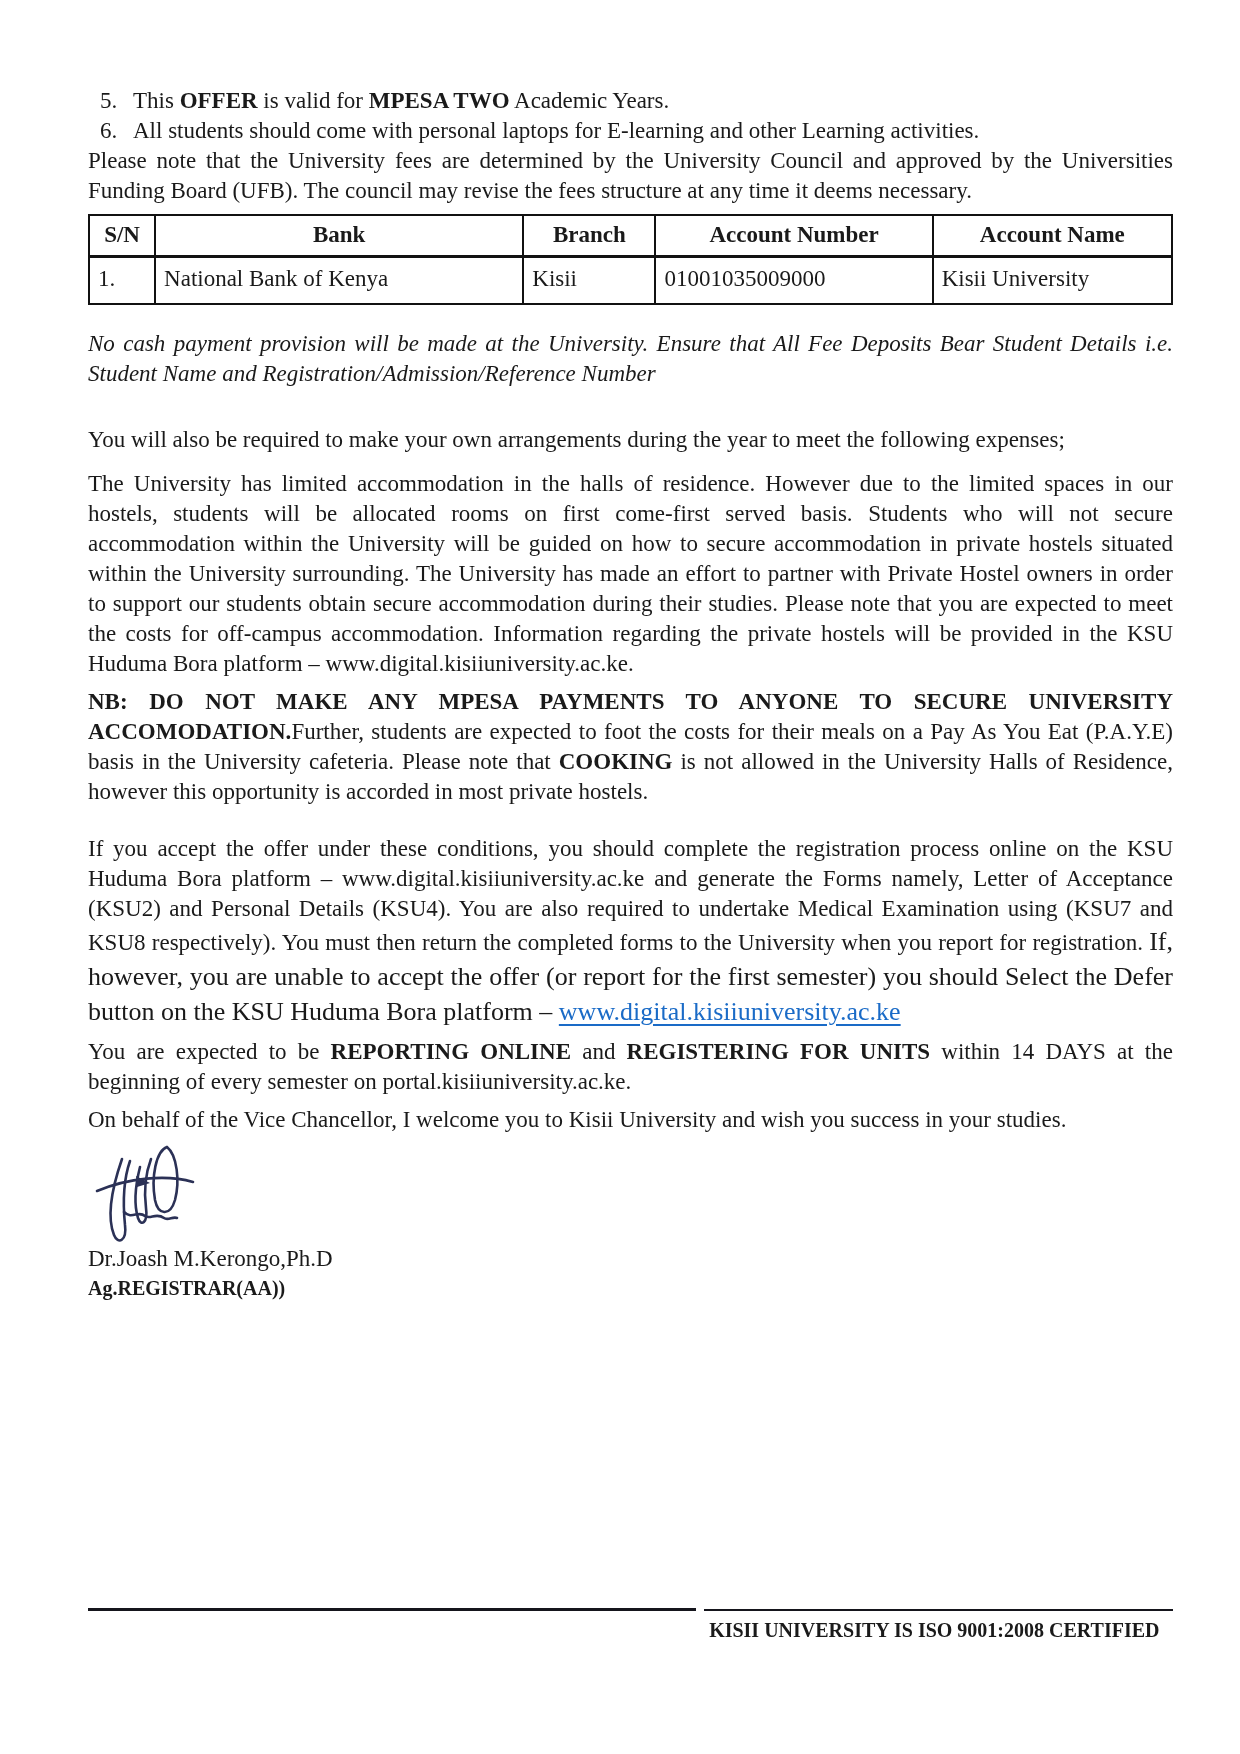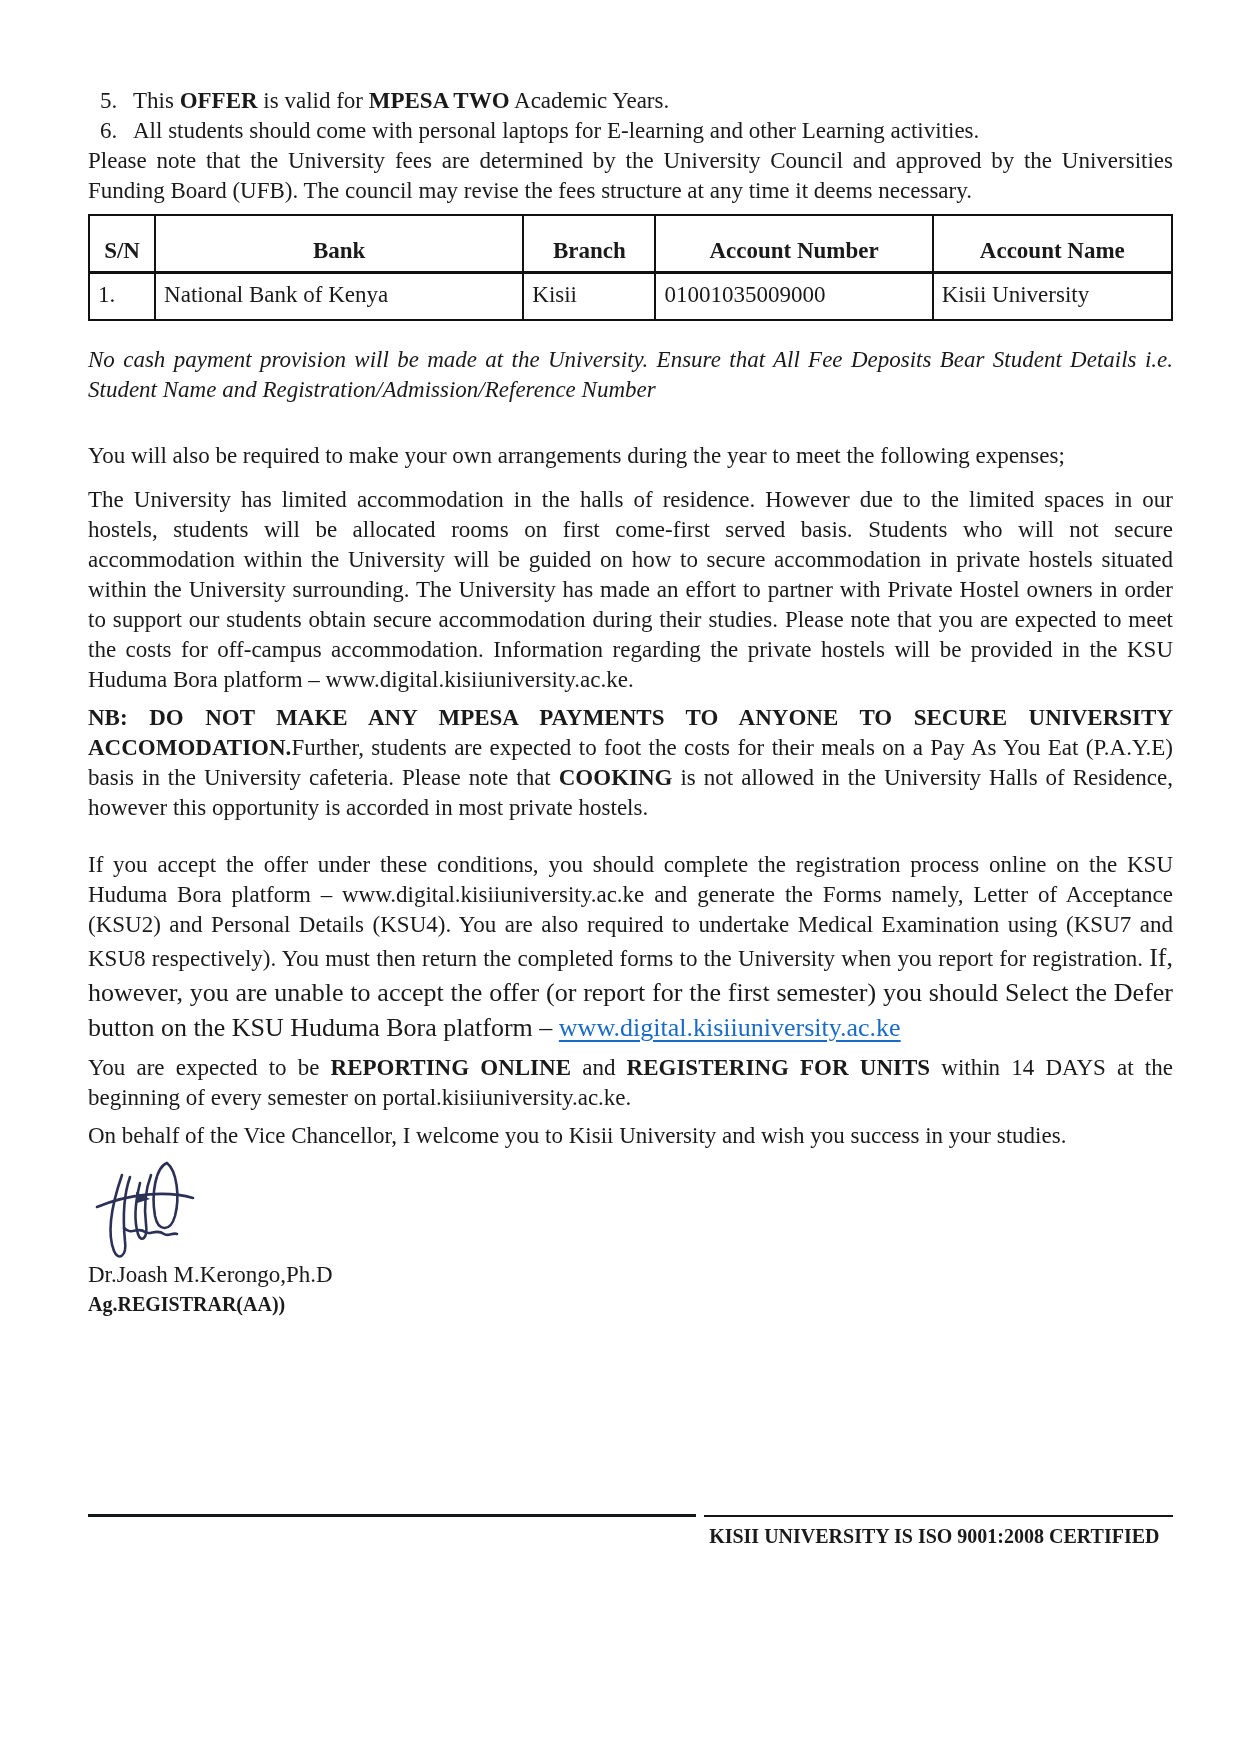--- a/index.html
+++ b/index.html
@@ -31,21 +31,21 @@
   table.bank {
     width: 100%;
     border-collapse: collapse;
     margin-top: 8px;
     font-size: 23px;
   }
   table.bank th, table.bank td { border: 2px solid #111; }
   table.bank th {
     border-bottom: 3px solid #111;
     text-align: center;
-    padding: 22px 8px 7px;
+    padding: 6px 8px 7px;
   }
   table.bank td { text-align: left; padding: 8px 8px 11px; }
 
   .italic-note { font-style: italic; margin-top: 24px; }
   .arrangements { margin-top: 36px; }
   h3.books-heading { margin-top: 20px; font-size: 23px; }
   .accommodation { margin-top: 14px; }
   .nb { margin-top: 8px; }
   .registration { margin-top: 27px; }
   .large-inline { font-size: 26px; line-height: 35px; }
@@ -61,21 +61,21 @@
   .signature-wrap { margin-top: 4px; height: 106px; }
   .signature-wrap svg { color: var(--ink-navy, #2b3156); }
   .signatory-name { line-height: 28px; }
   .signatory-title { font-size: 20px; line-height: 30px; font-weight: bold; }
 
   
   .footer {
     position: absolute;
     left: 88px;
     right: 67px;
-    top: 1514px;
+    top: 1608px;
   }
   .footer-rule { display: flex; align-items: flex-start; }
   .footer-rule .seg-left { width: 56%; height: 3px; background: #15151c; }
   .footer-rule .seg-gap { width: 8px; height: 1px; }
   .footer-rule .seg-right { flex: 1; height: 2px; background: #15151c; margin-top: 1px; }
   .footer-text-row {
     margin-top: 8px;
     margin-left: 56%;
     text-align: center;
     font-size: 20px;

